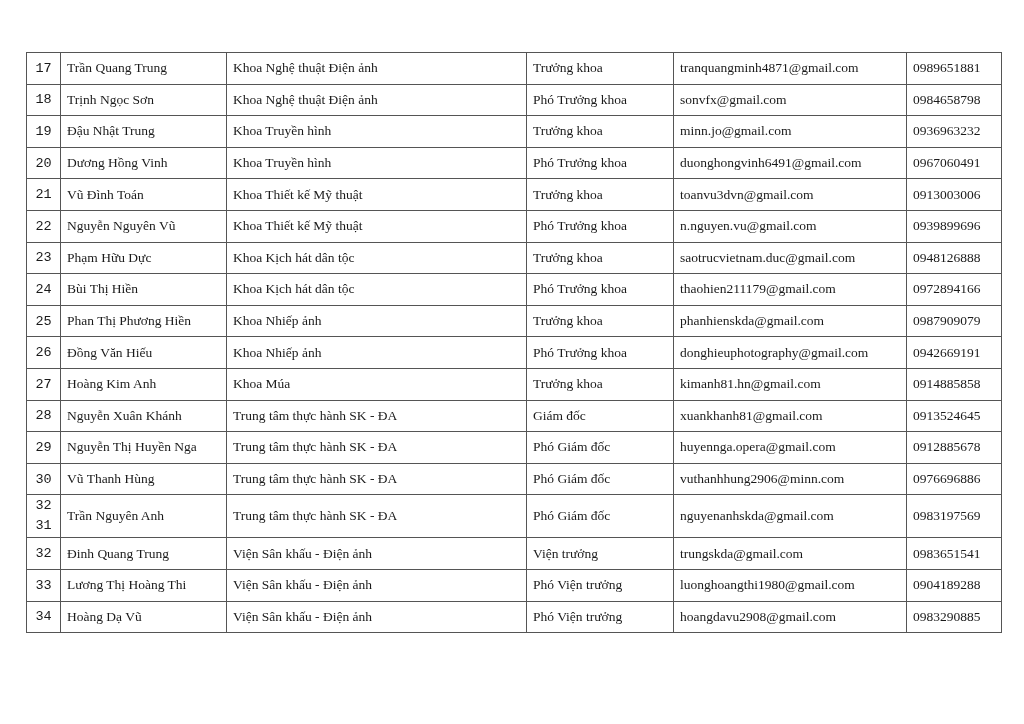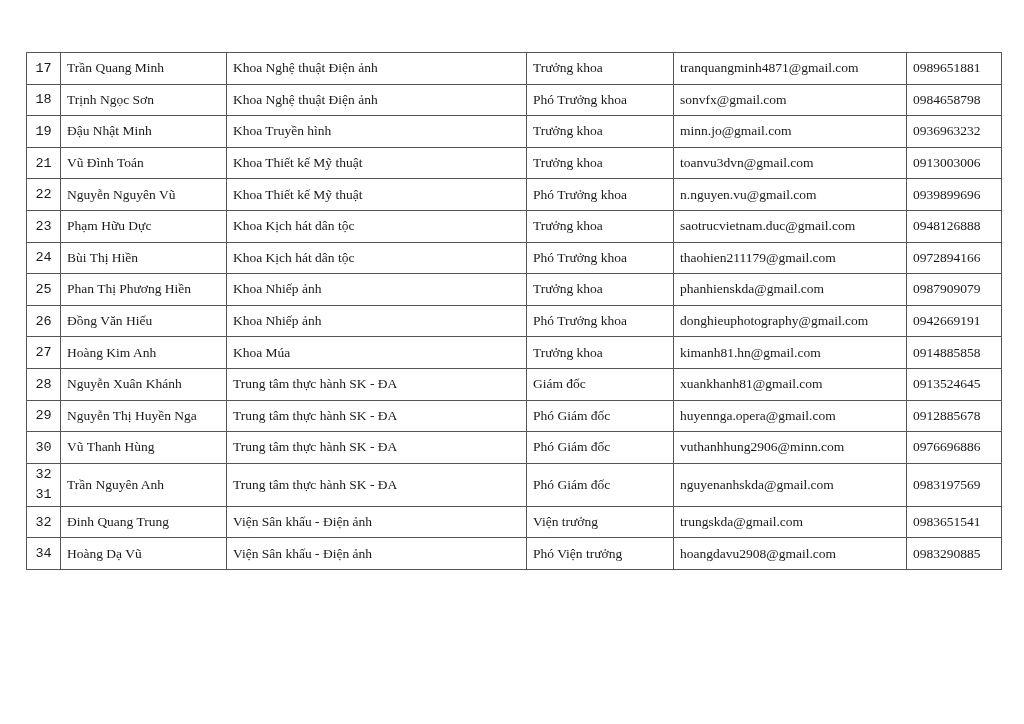--- a/index.html
+++ b/index.html
@@ -27,41 +27,49 @@
     <col class="w-no">
       <col class="w-name">
       <col class="w-unit">
       <col class="w-role">
       <col class="w-mail">
       <col class="w-phone">
   </colgroup>
   <tbody id="tbody">
       <tr>
         <td class="c-no">17</td>
-        <td>Trần Quang Minh</td>
+        <td>Trần Quang Trung</td>
         <td>Khoa Nghệ thuật Điện ảnh</td>
         <td>Trưởng khoa</td>
         <td>tranquangminh4871@gmail.com</td>
         <td>0989651881</td>
       </tr>
       <tr>
         <td class="c-no">18</td>
         <td>Trịnh Ngọc Sơn</td>
         <td>Khoa Nghệ thuật Điện ảnh</td>
         <td>Phó Trưởng khoa</td>
         <td>sonvfx@gmail.com</td>
         <td>0984658798</td>
       </tr>
       <tr>
         <td class="c-no">19</td>
-        <td>Đậu Nhật Minh</td>
+        <td>Đậu Nhật Trung</td>
         <td>Khoa Truyền hình</td>
         <td>Trưởng khoa</td>
         <td>minn.jo@gmail.com</td>
         <td>0936963232</td>
+      </tr>
+      <tr>
+        <td class="c-no">20</td>
+        <td>Dương Hồng Vinh</td>
+        <td>Khoa Truyền hình</td>
+        <td>Phó Trưởng khoa</td>
+        <td>duonghongvinh6491@gmail.com</td>
+        <td>0967060491</td>
       </tr>
       <tr>
         <td class="c-no">21</td>
         <td>Vũ Đình Toán</td>
         <td>Khoa Thiết kế Mỹ thuật</td>
         <td>Trưởng khoa</td>
         <td>toanvu3dvn@gmail.com</td>
         <td>0913003006</td>
       </tr>
       <tr>
@@ -151,20 +159,28 @@
       </tr>
       <tr>
         <td class="c-no">32</td>
         <td>Đinh Quang Trung</td>
         <td>Viện Sân khấu - Điện ảnh</td>
         <td>Viện trưởng</td>
         <td>trungskda@gmail.com</td>
         <td>0983651541</td>
       </tr>
       <tr>
+        <td class="c-no">33</td>
+        <td>Lương Thị Hoàng Thi</td>
+        <td>Viện Sân khấu - Điện ảnh</td>
+        <td>Phó Viện trưởng</td>
+        <td>luonghoangthi1980@gmail.com</td>
+        <td>0904189288</td>
+      </tr>
+      <tr>
         <td class="c-no">34</td>
         <td>Hoàng Dạ Vũ</td>
         <td>Viện Sân khấu - Điện ảnh</td>
         <td>Phó Viện trưởng</td>
         <td>hoangdavu2908@gmail.com</td>
         <td>0983290885</td>
       </tr>
     </tbody>
 </table>
 

